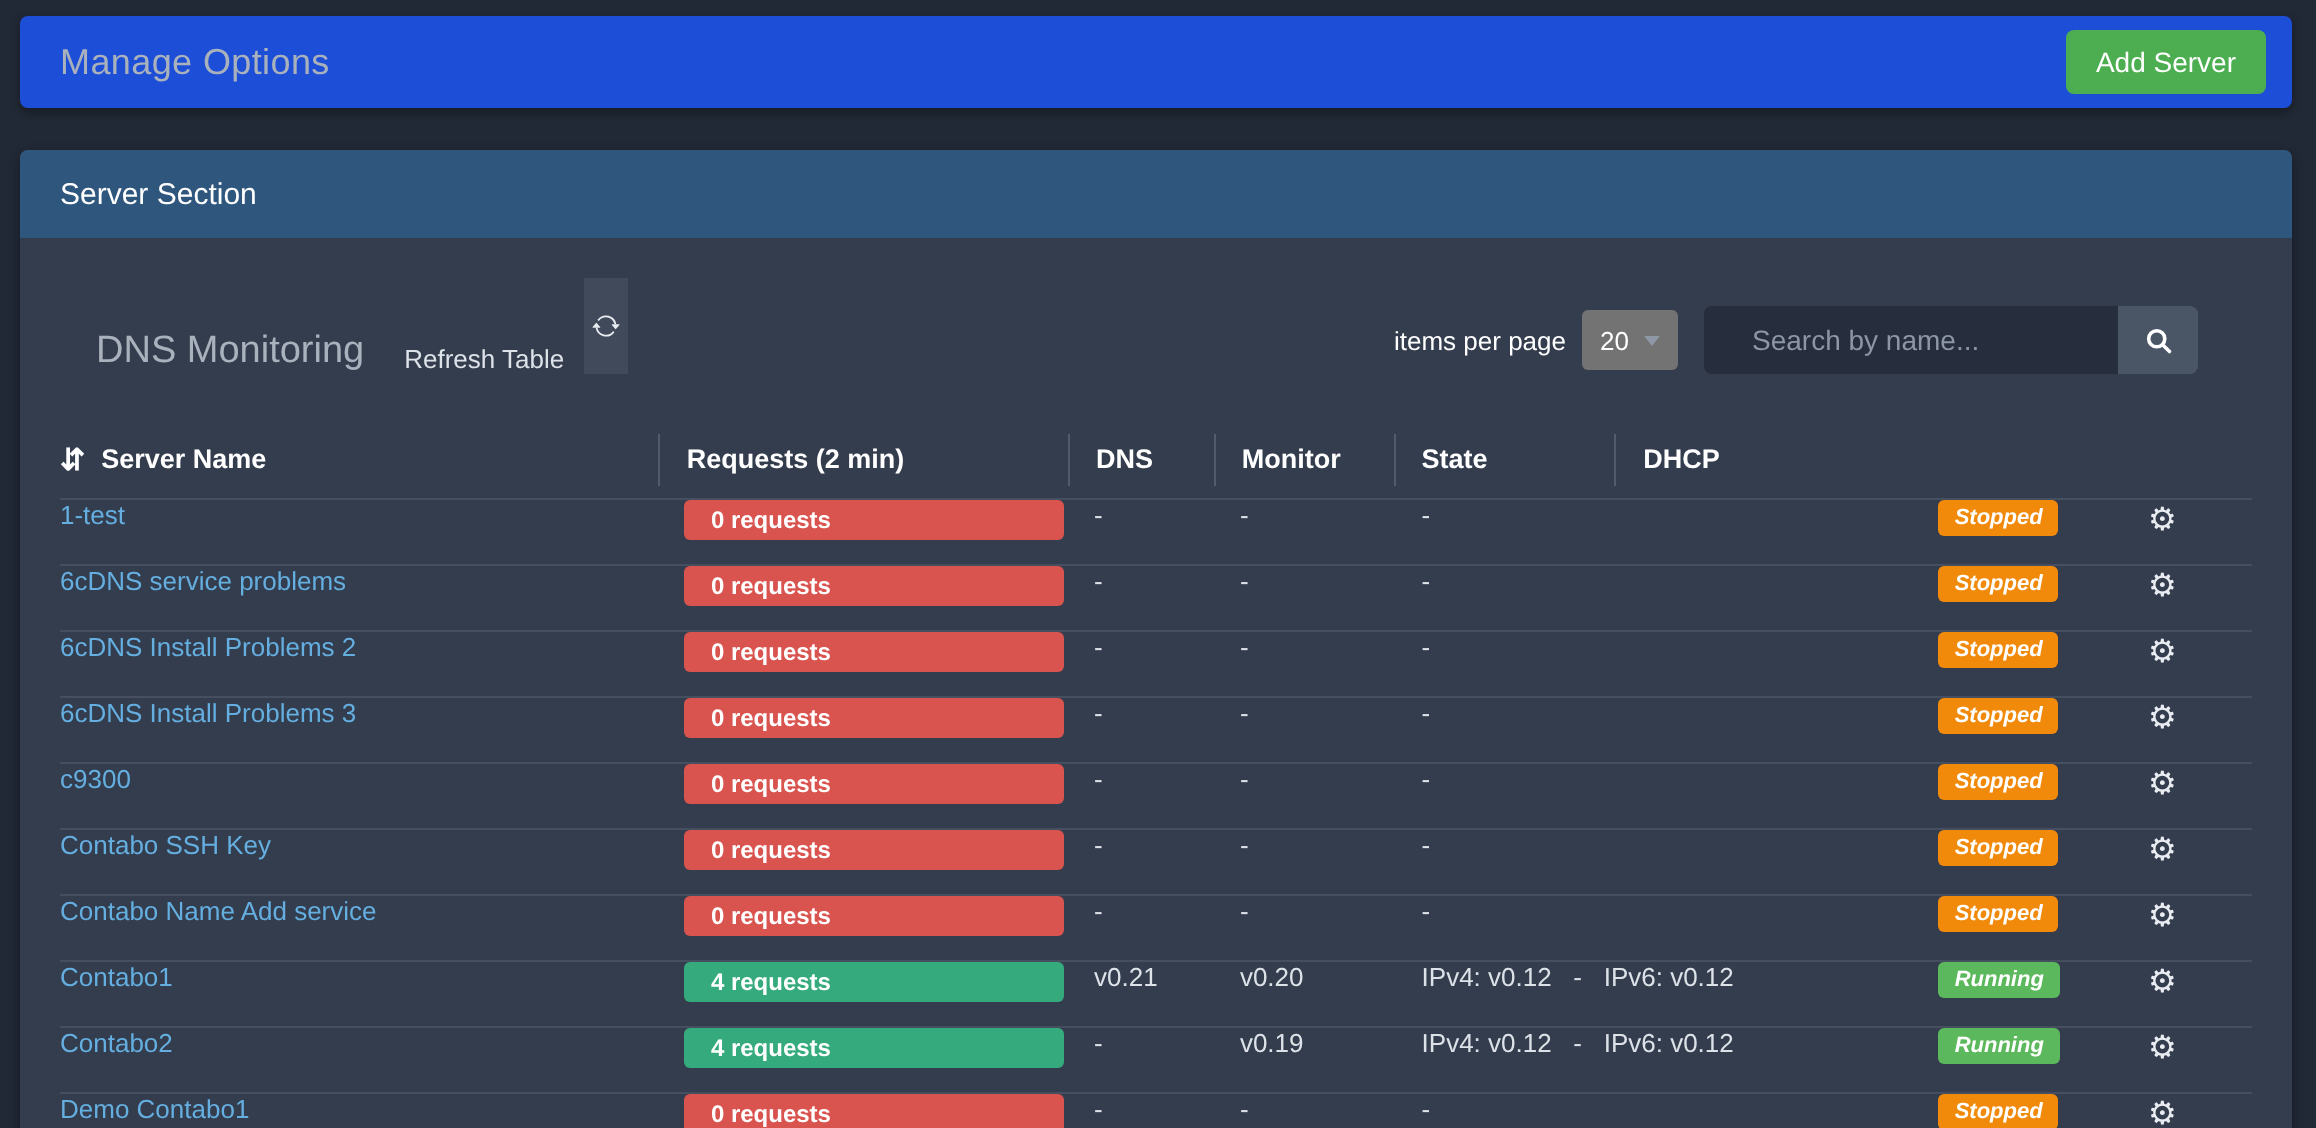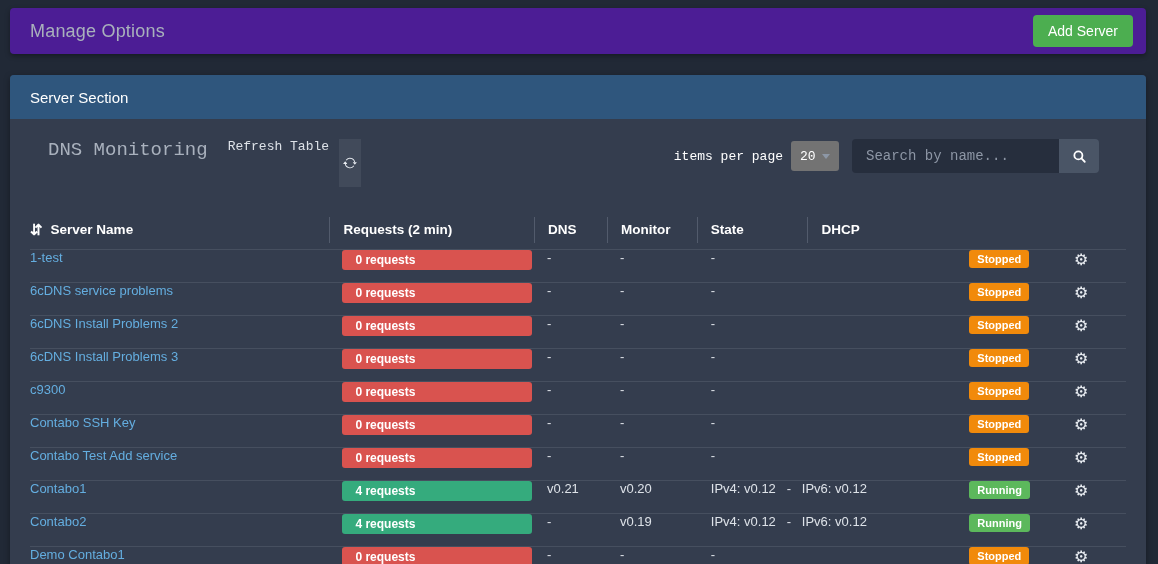--- a/index.html
+++ b/index.html
@@ -5,21 +5,21 @@
   * { box-sizing: border-box; margin: 0; padding: 0; }
   html,body { width: 1158px; height: 564px; overflow: hidden; }
   body {
     background: #212936;
     font-family: "Liberation Sans", sans-serif;
     position: relative;
   }
   
   .topbar {
     position: absolute; left: 10px; top: 8px; width: 1136px; height: 46px;
-    background: #4c1d95; border-radius: 4px;
+    background: #1d4ed8; border-radius: 4px;
     box-shadow: 0 2px 5px rgba(0,0,0,.35);
     display: flex; align-items: center;
     padding: 0 13px 0 20px;
   }
   .topbar .title { font-size: 18px; font-weight: 400; color: #a9b1bc; letter-spacing: .2px; }
   .btn-add {
     margin-left: auto; background: var(--add-green, #4cae50); color: #fff;
     border: none; border-radius: 4px; height: 32px; padding: 0 15px;
     font-size: 14px; font-family: inherit; cursor: pointer;
   }
@@ -30,21 +30,21 @@
     box-shadow: 0 2px 6px rgba(0,0,0,.35);
   }
   .panel-heading {
     height: 44px; background: var(--header-blue, #2f567d);
     border-radius: 4px 4px 0 0;
     display: flex; align-items: center; padding: 0 20px;
   }
   .panel-heading .ptitle { color: #fff; font-size: 15px; }
   .panel-body { padding: 20px 20px 0; }
   
-  .toolbar { display: flex; align-items: flex-start; height: 48px; font-family: Liberation Mono, monospace; }
+  .toolbar { display: flex; align-items: flex-end; height: 48px; }
   .toolbar .h2 { font-size: 19px; color: #a9b1bd; font-weight: 400; margin-left: 18px; }
   .refresh-label { margin-left: 20px; font-size: 13px; color: #dde2e8; }
   .refresh-btn {
     margin-left: 10px; width: 22px; height: 48px; background: #414a5a;
     border: none; display: flex; align-items: center; justify-content: center; cursor: pointer;
   }
   .right-group { margin-left: auto; margin-right: 27px; display: flex; align-items: center; }
   .ipp-label { font-size: 13px; color: #fff; }
   .ipp-select {
     margin-left: 8px; width: 48px; height: 30px; background: #737373; border-radius: 3px;
@@ -52,21 +52,21 @@
     padding: 0 9px; color: #fff; font-size: 13px; cursor: pointer;
   }
   .caret {
     width: 0; height: 0;
     border-left: 4px solid transparent; border-right: 4px solid transparent;
     border-top: 5px solid #8d97a6;
   }
   .search-group { display: flex; margin-left: 13px; }
   .search-input {
     width: 207px; height: 34px; background: #262e3d; border: none;
-    border-radius: 4px 0 0 4px; padding-left: 14px; color: #dfe3e9;
+    border-radius: 4px 0 0 4px; padding-left: 24px; color: #dfe3e9;
     font-size: 14px; font-family: inherit; outline: none;
   }
   .search-input::placeholder { color: #8d96a5; }
   .search-btn {
     width: 40px; height: 34px; background: #4a5566; border: none;
     border-radius: 0 4px 4px 0; display: flex; align-items: center; justify-content: center;
     cursor: pointer;
   }
   
   .thead {
@@ -87,21 +87,21 @@
     display: flex; align-items: flex-start; height: 33px;
     border-top: 1px solid rgba(190,200,220,.13);
     font-size: 13px; color: #c6ccd4;
   }
   .tc { padding-left: 13px; }
   .tc.col-name { width: 300px; padding-left: 0; }
   .tc.col-req  { width: 205px; }
   .tc.col-dns  { width: 73px; }
   .tc.col-mon  { width: 90px; }
   .tc.col-dhcp { width: 260px; padding-left: 14px; white-space: pre; color: #dde2e8; }
-  .tc.col-state{ width: 110px; }
+  .tc.col-state{ width: 110px; font-style: italic; }
   .tc.col-gear { width: 60px; padding-left: 2px; }
   .tc.col-dns, .tc.col-mon { color: #dde2e8; }
   .server-link { color: var(--link-blue, #64aee0); text-decoration: none; font-size: 13px; cursor: pointer; }
   .req-badge {
     display: block; margin-left: 13px; width: 190px; padding: 3px 13px 3px 13px;
     border-radius: 3px; color: #fff; font-weight: bold; font-size: 12px;
   }
   .req-badge.danger  { background: var(--req-red, #d9534f); }
   .req-badge.success { background: var(--req-green, #35ab7d); }
   .state-badge {
@@ -288,21 +288,21 @@
     <div class="tc col-state" style="padding-left:0">
       <span class="state-badge stopped">Stopped</span>
     </div>
     <div class="tc col-gear">
       <span class="gear">⚙</span>
     </div>
   </div>
 
   <div class="trow">
     <div class="tc col-name">
-      <a class="server-link">Contabo Test Add service</a>
+      <a class="server-link">Contabo Name Add service</a>
     </div>
     <div class="tc col-req" style="padding-left:0">
       <span class="req-badge danger">0 requests</span>
     </div>
     <div class="tc col-dns">-</div>
     <div class="tc col-mon">-</div>
     <div class="tc col-dhcp">-</div>
     <div class="tc col-state" style="padding-left:0">
       <span class="state-badge stopped">Stopped</span>
     </div>

